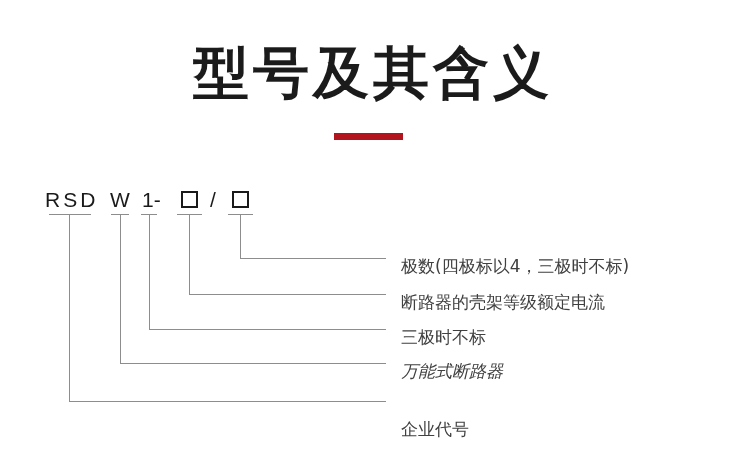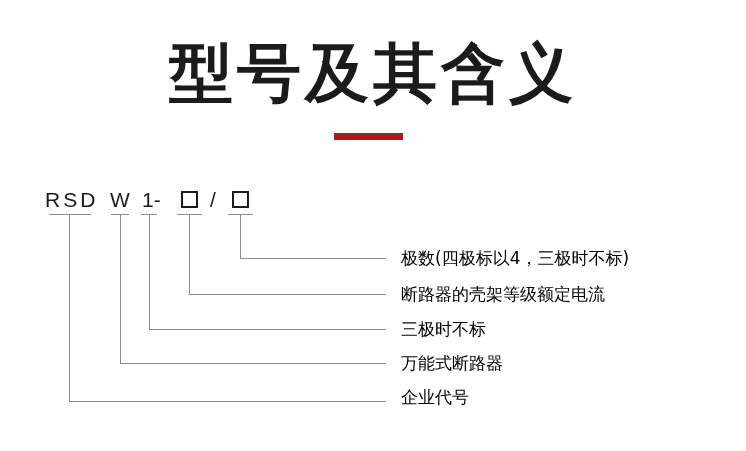--- a/index.html
+++ b/index.html
@@ -1,27 +1,27 @@
 <!DOCTYPE html>
 <html><head>
   <meta charset="utf-8">
   <style>
     html, body { margin: 0; padding: 0; background: #ffffff; }
     body { width: 746px; height: 451px; position: relative; overflow: hidden;
            font-family: "DejaVu Sans", "Liberation Sans", sans-serif; color: #1a1a1a; }
     .title { position: absolute; left: 0; width: 746px; top: 38px; text-align: center;
-             font-size: 64px; font-weight: bold; letter-spacing: 4px; color: #1b1b1b; line-height: 70px; }
+             font-size: 56px; font-weight: bold; letter-spacing: 4px; color: #1b1b1b; line-height: 70px; }
     .accent { position: absolute; left: 334px; top: 133px; width: 69px; height: 7px; }
     .code { position: absolute; top: 186px; font-family: "Liberation Sans", sans-serif;
             font-size: 21px; font-weight: 500; color: #1a1a1a; line-height: 28px; }
     .box { position: absolute; top: 191px; width: 17px; height: 17px; border: 2px solid #1a1a1a; box-sizing: border-box; }
     .ubar { position: absolute; top: 214px; height: 1px; background: #8d8d8d; }
     .vline { position: absolute; width: 1px; background: #8d8d8d; top: 214px; }
     .hline { position: absolute; height: 1px; background: #8d8d8d; }
-    .label { position: absolute; left: 401px; font-size: 17px; color: #000000; line-height: 22px; white-space: nowrap; }
+    .label { position: absolute; left: 401px; font-size: 17px; color: #404040; line-height: 22px; white-space: nowrap; margin-top: 8px; }
   </style>
 </head>
 <body>
 
 <div class="title">型号及其含义</div>
 <div class="accent" style="background:#b3151f;"></div>
 
 <div>
   <span class="code" style="left:45px; letter-spacing:3px;">RSD</span>
   <span class="code" style="left:110px;">W</span>
@@ -45,14 +45,14 @@
 
 <div class="hline" style="left:240px; top:258px; width:146px;"></div>
 <div class="hline" style="left:189px; top:294px; width:197px;"></div>
 <div class="hline" style="left:149px; top:329px; width:237px;"></div>
 <div class="hline" style="left:120px; top:363px; width:266px;"></div>
 <div class="hline" style="left:69px; top:401px; width:317px;"></div>
 
 <div class="label" style="top:247px;">极数(四极标以4，三极时不标)</div>
 <div class="label" style="top:283px;text-align:right;">断路器的壳架等级额定电流</div>
 <div class="label" style="top:318px;">三极时不标</div>
-<div class="label" style="top:352px;">万能式断路器</div>
-<div class="label" style="top:386px;">企业代号</div>
+<div class="label" style="top:352px;font-style:italic;">万能式断路器</div>
+<div class="label" style="top:410px;">企业代号</div>
 
 </body></html>

